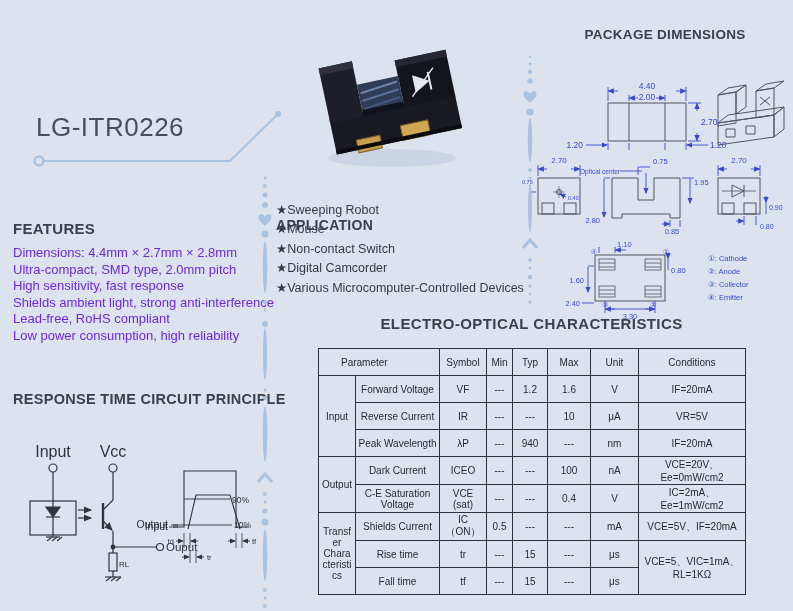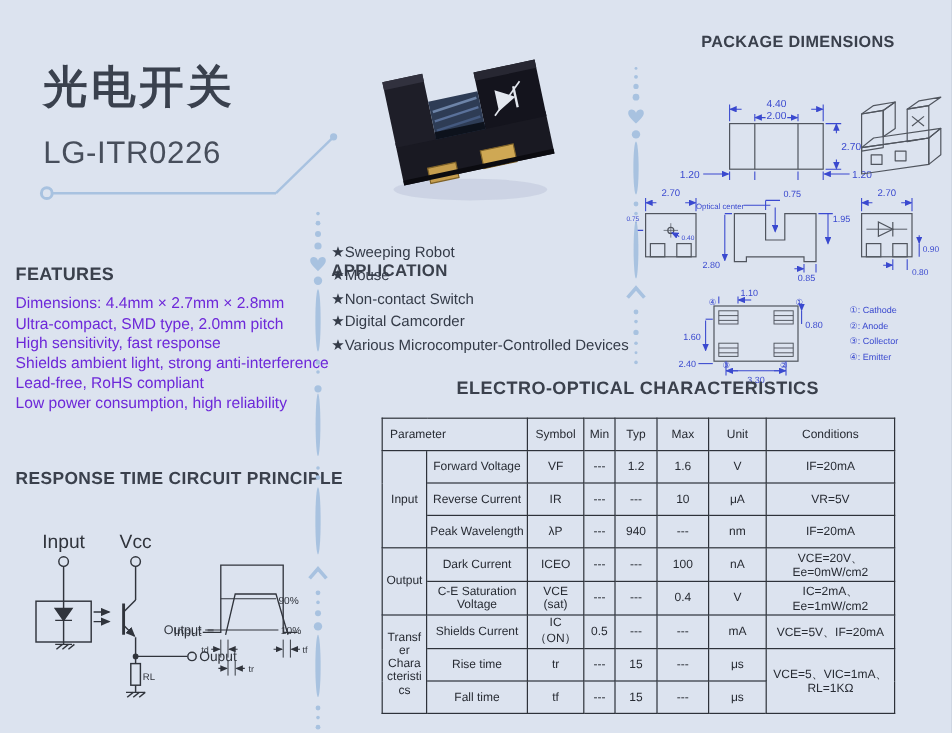--- a/index.html
+++ b/index.html
@@ -24,34 +24,33 @@
   #application-list { left:276px; top:201px; list-style:none; font-size:12.5px; line-height:19.4px; color:#343b48; }
 
   
   #package-heading { left:545px; top:27px; width:240px; text-align:center; font-size:13.5px; }
 
   
   #eo-heading { left:318px; top:315px; width:427px; text-align:center; font-size:15px; letter-spacing:.4px; }
   #eo-table { left:318px; top:348px; border-collapse:collapse; table-layout:fixed; width:427px; font-size:10px; color:#272b33; }
   #eo-table th, #eo-table td { border:1px solid #2e323a; text-align:center; vertical-align:middle; padding:1px 2px; font-weight:400; }
   #eo-table tr { height:27px; }
-  #eo-table th.param-h { text-align:left; padding-left:6px; }
+  #eo-table th.param-h { text-align:left; padding-left:22px; }
   #eo-table td.group { overflow-wrap:anywhere; }
 
   
   #response-heading { left:13px; top:391px; font-size:14.5px; }
 
   .svgtext { font-family:"Liberation Sans","DejaVu Sans",sans-serif; }
 </style>
 </head>
 <body>
 
 <div id="frame">
 
-  <div class="abs" id="title-cn">光电开关</div>
   <div class="abs" id="model">LG-ITR0226</div>
 
   <svg class="abs" style="left:30px; top:105px;" width="258" height="62">
     <circle cx="9" cy="56" r="4.5" fill="none" stroke="#a8c2e0" stroke-width="2.5"></circle>
     <line x1="14" y1="56" x2="200" y2="56" stroke="#a8c2e0" stroke-width="2"></line>
     <line x1="200" y1="56" x2="248" y2="9" stroke="#a8c2e0" stroke-width="2"></line>
     <circle cx="248" cy="9" r="3" fill="#a8c2e0"></circle>
   </svg>
 
   <svg class="abs" style="left:292px; top:28px;" width="200" height="150">

